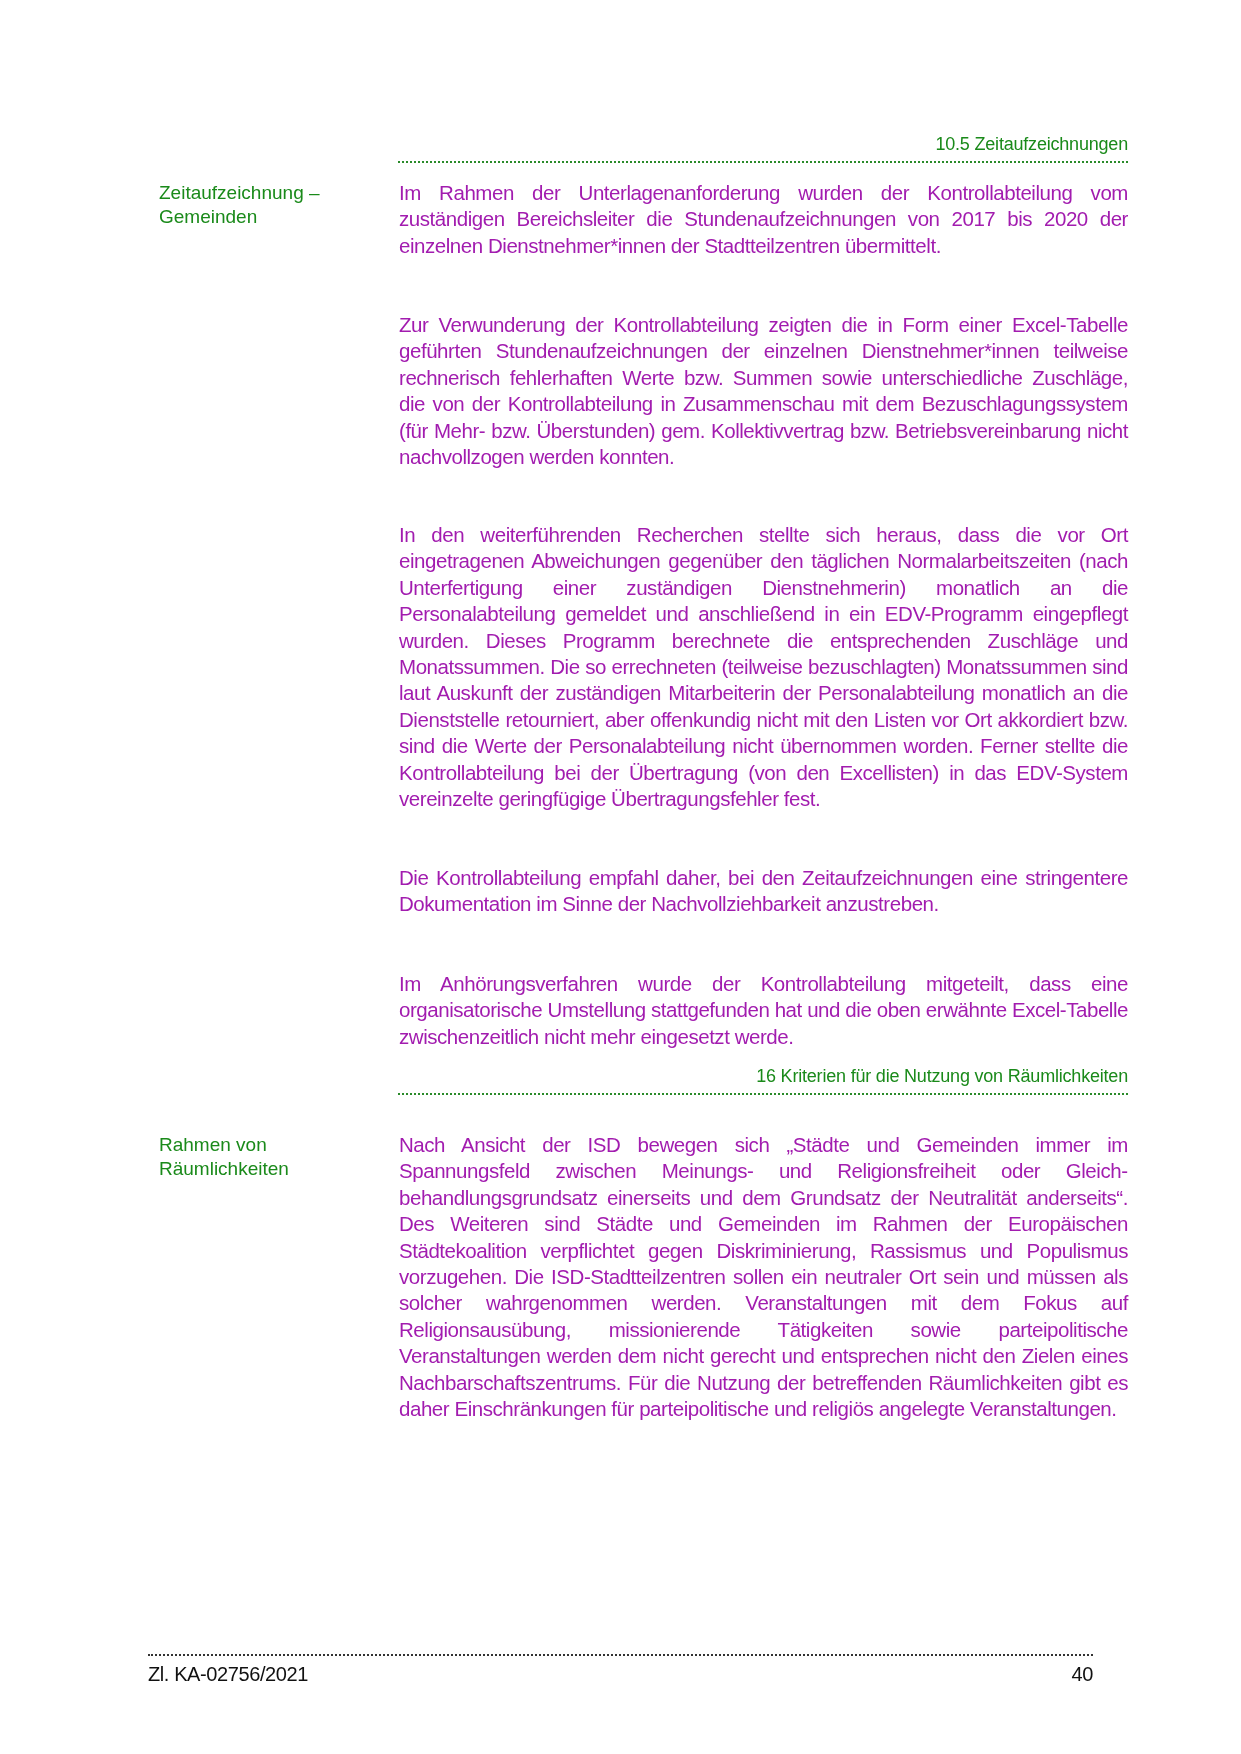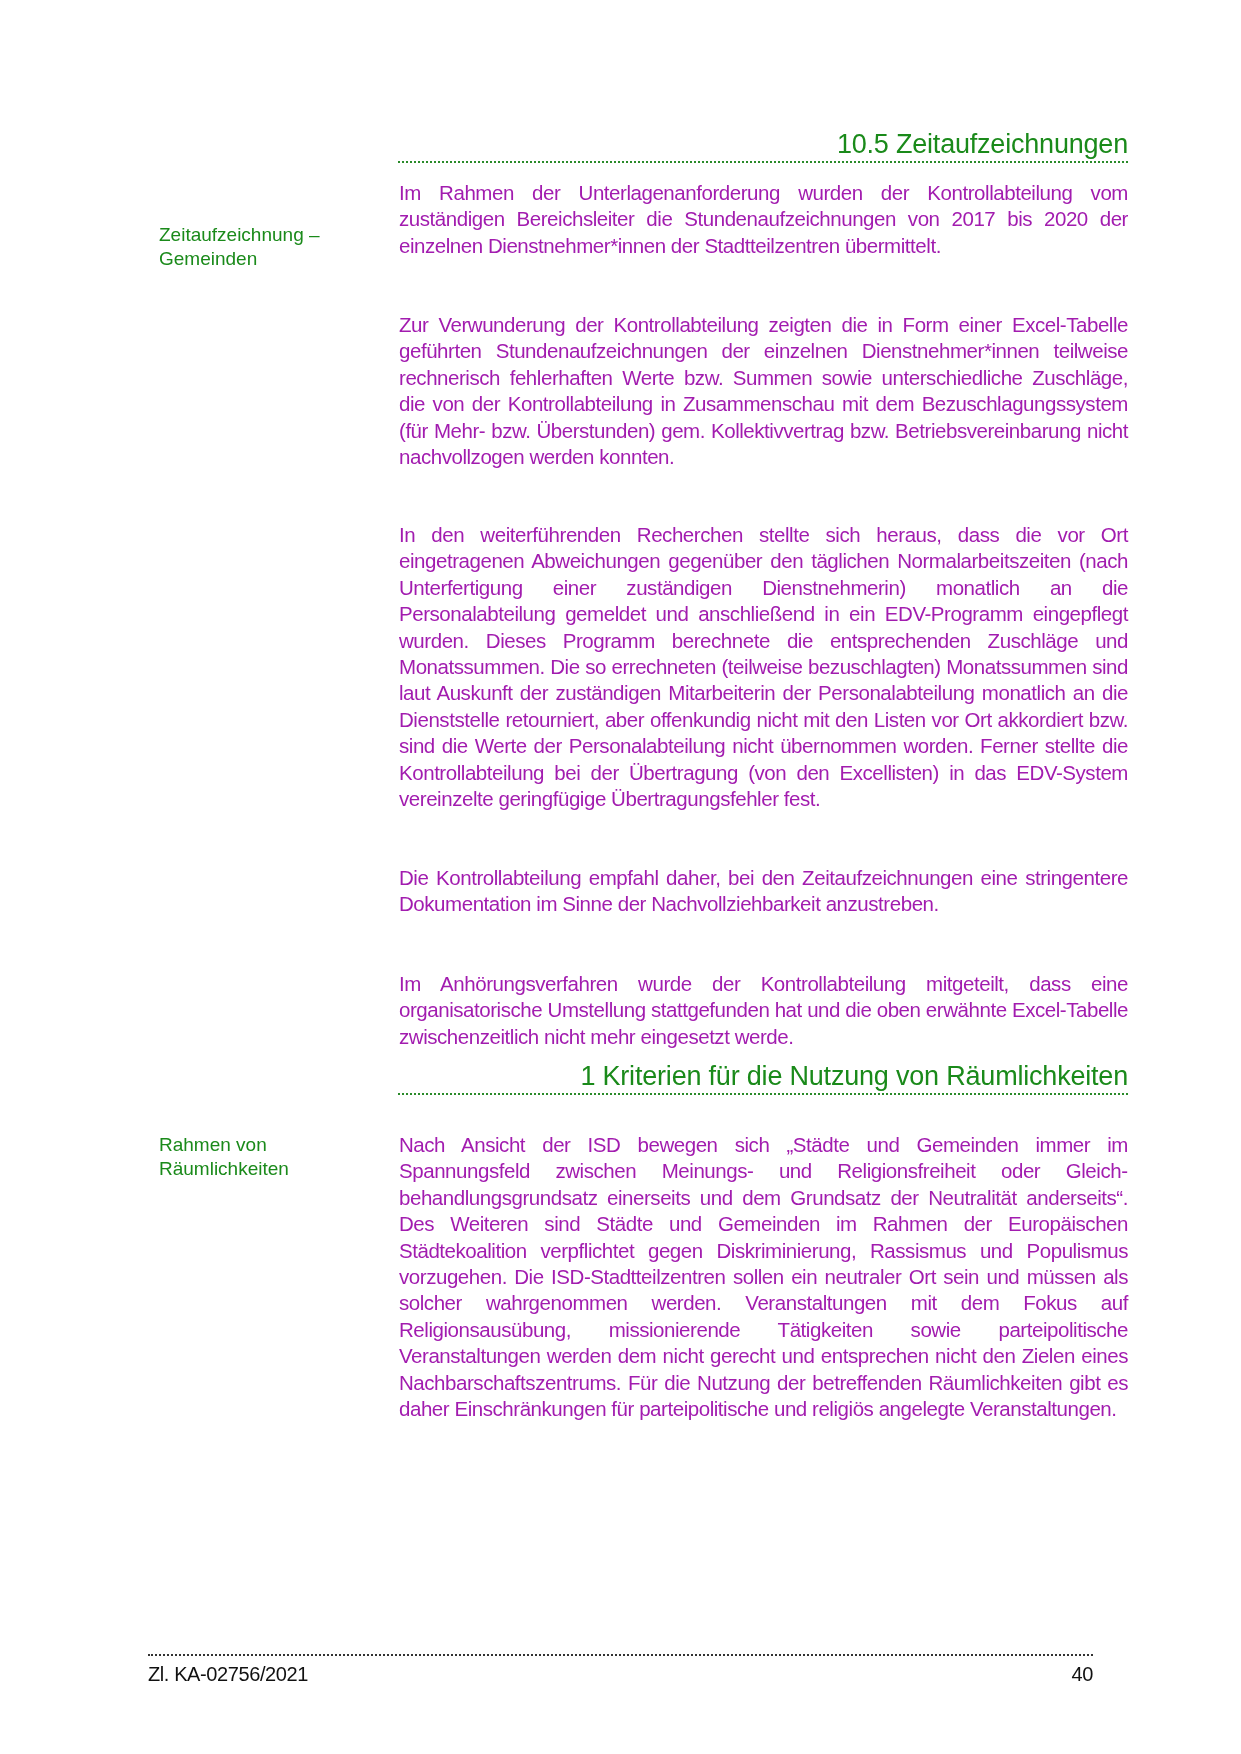--- a/index.html
+++ b/index.html
@@ -19,21 +19,21 @@
       position: absolute;
       left: 0; top: 0;
       width: 1241px; height: 1754px;
     }
     .section-heading {
       position: absolute;
       left: 398px;
       width: 730px;
       text-align: right;
       color: #1a8a1a;
-      font-size: 27px;
+      font-size: 18px;
       letter-spacing: -0.2px;
       line-height: 26px;
     }
     .dotted-rule {
       position: absolute;
       left: 398px;
       width: 730px;
       height: 0;
       border-top: 2px dotted #2a8a2a;
     }
@@ -80,32 +80,32 @@
     .footer .right { position: absolute; right: 0; top: 0; }
   </style>
 </head>
 <body>
 
 <div class="page">
 
   <div class="section-heading" style="top:131px;">10.5  Zeitaufzeichnungen</div>
   <div class="dotted-rule" style="top:161px;"></div>
 
-  <div class="margin-note" style="top:181px;margin-top:42px;">
+  <div class="margin-note" style="top:181px;">
     <div>Zeitaufzeichnung –</div>
     <div>Gemeinden</div>
   </div>
 
   <div class="para" style="top:180px;">Im Rahmen der Unterlagenanforderung wurden der Kontrollabteilung vom zuständigen Bereichsleiter die Stundenaufzeichnungen von 2017 bis 2020 der einzelnen Dienstnehmer*innen der Stadtteilzentren über­mittelt.</div>
   <div class="para" style="top:312px;">Zur Verwunderung der Kontrollabteilung zeigten die in Form einer Excel-Tabelle geführten Stundenaufzeichnungen der einzelnen Dienstneh­mer*innen teilweise rechnerisch fehlerhaften Werte bzw. Summen sowie unterschiedliche Zuschläge, die von der Kontrollabteilung in Zusammen­schau mit dem Bezuschlagungssystem (für Mehr- bzw. Überstunden) gem. Kollektivvertrag bzw. Betriebsvereinbarung nicht nachvollzogen werden konnten.</div>
   <div class="para" style="top:522px;">In den weiterführenden Recherchen stellte sich heraus, dass die vor Ort eingetragenen Abweichungen gegenüber den täglichen Normalarbeits­zeiten (nach Unterfertigung einer zuständigen Dienstnehmerin) monat­lich an die Personalabteilung gemeldet und anschließend in ein EDV-Programm eingepflegt wurden. Dieses Programm berechnete die ent­sprechenden Zuschläge und Monatssummen. Die so errechneten (teil­weise bezuschlagten) Monatssummen sind laut Auskunft der zuständi­gen Mitarbeiterin der Personalabteilung monatlich an die Dienststelle re­tourniert, aber offenkundig nicht mit den Listen vor Ort akkordiert bzw. sind die Werte der Personalabteilung nicht übernommen worden. Ferner stellte die Kontrollabteilung bei der Übertragung (von den Excellisten) in das EDV-System vereinzelte geringfügige Übertragungsfehler fest.</div>
   <div class="para" style="top:971px;">Im Anhörungsverfahren wurde der Kontrollabteilung mitgeteilt, dass eine organisatorische Umstellung stattgefunden hat und die oben erwähnte Excel-Tabelle zwischenzeitlich nicht mehr eingesetzt werde.</div>
   <div class="para" style="top:865px;">Die Kontrollabteilung empfahl daher, bei den Zeitaufzeichnungen eine stringentere Dokumentation im Sinne der Nachvollziehbarkeit anzustre­ben.</div>
 
-  <div class="section-heading" style="top:1063px;">1  Kriterien für die Nutzung von Räumlichkeiten</div>
+  <div class="section-heading" style="top:1063px;">16  Kriterien für die Nutzung von Räumlichkeiten</div>
   <div class="dotted-rule" style="top:1093px;"></div>
 
   <div class="margin-note" style="top:1133px;">
     <div>Rahmen von</div>
     <div>Räumlichkeiten</div>
   </div>
 
   <div class="para" style="top:1132px;">Nach Ansicht der ISD bewegen sich „Städte und Gemeinden immer im Spannungsfeld zwischen Meinungs- und Religionsfreiheit oder Gleich­behandlungsgrundsatz einerseits und dem Grundsatz der Neutralität an­derseits“. Des Weiteren sind Städte und Gemeinden im Rahmen der Eu­ropäischen Städtekoalition verpflichtet gegen Diskriminierung, Rassis­mus und Populismus vorzugehen. Die ISD-Stadtteilzentren sollen ein neutraler Ort sein und müssen als solcher wahrgenommen werden. Ver­anstaltungen mit dem Fokus auf Religionsausübung, missionierende Tä­tigkeiten sowie parteipolitische Veranstaltungen werden dem nicht ge­recht und entsprechen nicht den Zielen eines Nachbarschaftszentrums. Für die Nutzung der betreffenden Räumlichkeiten gibt es daher Ein­schränkungen für parteipolitische und religiös angelegte Veranstaltun­gen.</div>
 
   <div class="footer-rule"></div>

